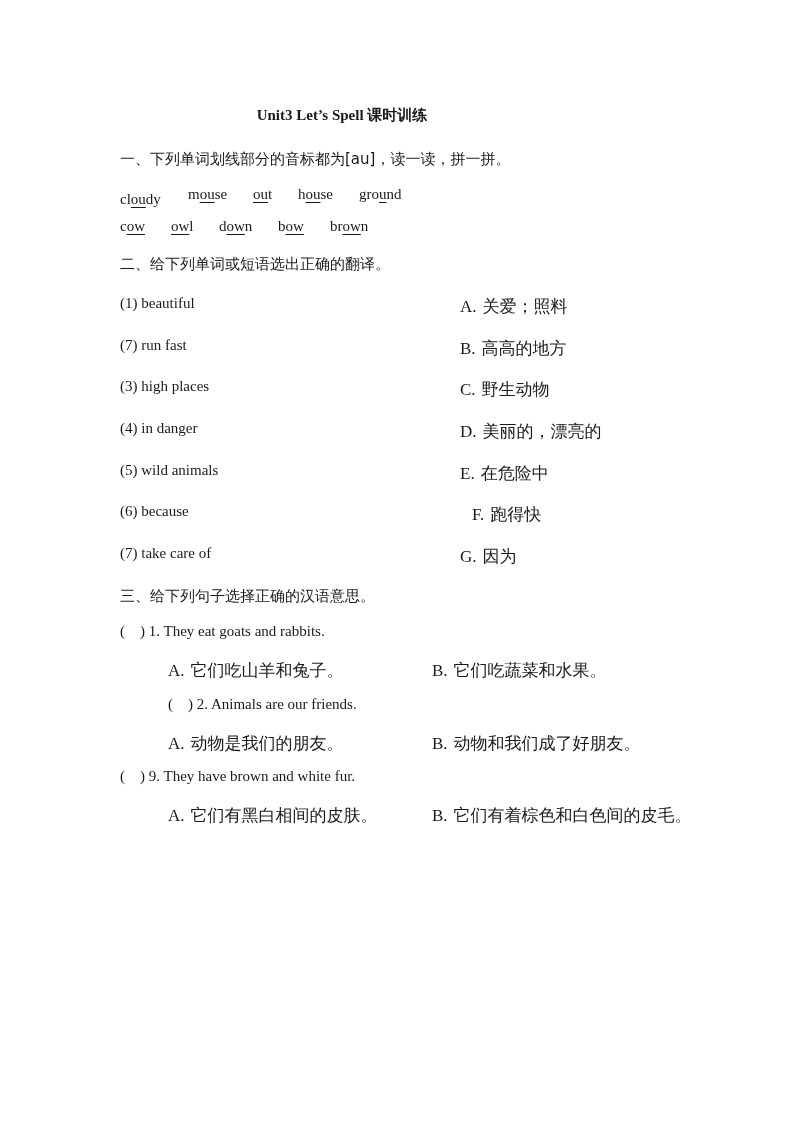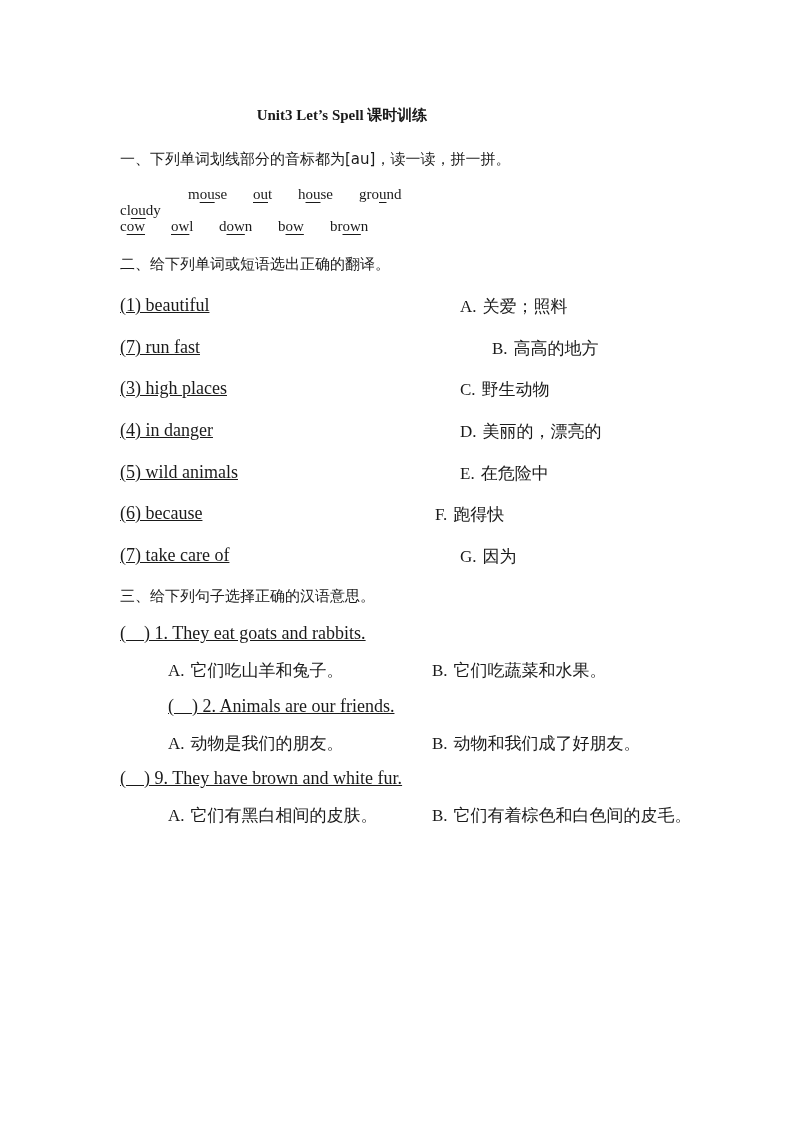--- a/index.html
+++ b/index.html
@@ -1,35 +1,35 @@
 <!DOCTYPE html>
 <html><head>
 <meta charset="utf-8">
 <style>
   html, body { margin: 0; padding: 0; background: #ffffff; }
   body { width: 793px; height: 1122px; position: relative; overflow: hidden;
          font-family: "Liberation Serif", "DejaVu Serif", serif; color: #1a1a1a; }
   .abs { position: absolute; white-space: nowrap; }
   .title { left: 0; width: 684px; top: 106px; text-align: center; font-weight: bold; font-size: 15px; }
   .heading { left: 120px; font-size: 15px; font-family: "DejaVu Sans", "Liberation Sans", sans-serif; }
-  .text { font-size: 18px; text-decoration: underline; }
+  .text { font-size: 15px; }
   .cn { font-family: "DejaVu Sans", "Liberation Sans", sans-serif; font-size: 17px; }
   .u { text-decoration: underline; text-underline-offset: 3px; }
   .word { position: absolute; font-size: 15px; white-space: nowrap; }
   .opt-letter { font-family: "Liberation Serif", serif; margin-right: 6px; }
 </style>
 </head>
 <body>
 
 <div class="abs title">Unit3 Let’s Spell 课时训练</div>
 
 <div class="abs heading" style="top:150px;text-align:center;">一、下列单词划线部分的音标都为[au]，读一读，拼一拼。</div>
 
 <div>
-  <span class="word" style="left:120px; top:202px;text-align:right;"><span>cl</span><span class="u">ou</span><span>dy</span></span>
+  <span class="word" style="left:120px; top:191px;text-align:right;"><span>cl</span><span class="u">ou</span><span>dy</span></span>
   <span class="word" style="left:188px; top:186px;"><span>m</span><span class="u">ou</span><span>se</span></span>
   <span class="word" style="left:253px; top:186px;"><span></span><span class="u">ou</span><span>t</span></span>
   <span class="word" style="left:298px; top:186px;"><span>h</span><span class="u">ou</span><span>se</span></span>
   <span class="word" style="left:359px; top:186px;"><span>gro</span><span class="u">u</span><span>nd</span></span>
 </div>
 
 <div>
   <span class="word" style="left:120px; top:218px;"><span>c</span><span class="u">ow</span><span></span></span>
   <span class="word" style="left:171px; top:218px;"><span></span><span class="u">ow</span><span>l</span></span>
   <span class="word" style="left:219px; top:218px;"><span>d</span><span class="u">ow</span><span>n</span></span>
@@ -44,25 +44,25 @@
   <div class="abs text" style="left:120px; top:337px;">(7) run fast</div>
   <div class="abs text" style="left:120px; top:378px;">(3) high places</div>
   <div class="abs text" style="left:120px; top:420px;">(4) in danger</div>
   <div class="abs text" style="left:120px; top:462px;">(5) wild animals</div>
   <div class="abs text" style="left:120px; top:503px;">(6) because</div>
   <div class="abs text" style="left:120px; top:545px;">(7) take care of</div>
 </div>
 
 <div>
   <div class="abs cn" style="left:460px; top:295px;"><span class="opt-letter">A.</span><span>关爱；照料</span></div>
-  <div class="abs cn" style="left:460px; top:337px;margin-left:32px;"><span class="opt-letter">B.</span><span>高高的地方</span></div>
+  <div class="abs cn" style="left:460px; top:337px;"><span class="opt-letter">B.</span><span>高高的地方</span></div>
   <div class="abs cn" style="left:460px; top:378px;"><span class="opt-letter">C.</span><span>野生动物</span></div>
   <div class="abs cn" style="left:460px; top:420px;"><span class="opt-letter">D.</span><span>美丽的，漂亮的</span></div>
   <div class="abs cn" style="left:460px; top:462px;"><span class="opt-letter">E.</span><span>在危险中</span></div>
-  <div class="abs cn" style="left:435px; top:503px;text-align:right;"><span class="opt-letter">F.</span><span>跑得快</span></div>
+  <div class="abs cn" style="left:472px; top:503px;text-align:right;"><span class="opt-letter">F.</span><span>跑得快</span></div>
   <div class="abs cn" style="left:460px; top:545px;"><span class="opt-letter">G.</span><span>因为</span></div>
 </div>
 
 <div class="abs heading" style="top:587px;">三、给下列句子选择正确的汉语意思。</div>
 
 <div>
   <div class="abs text" style="left:120px; top:623px; white-space:pre;">(    ) 1. They eat goats and rabbits.</div>
   <div class="abs cn" style="left:168px; top:659px;"><span class="opt-letter">A.</span><span>它们吃山羊和兔子。</span></div>
   <div class="abs cn" style="left:432px; top:659px;text-align:center;"><span class="opt-letter">B.</span><span>它们吃蔬菜和水果。</span></div>
 </div>

